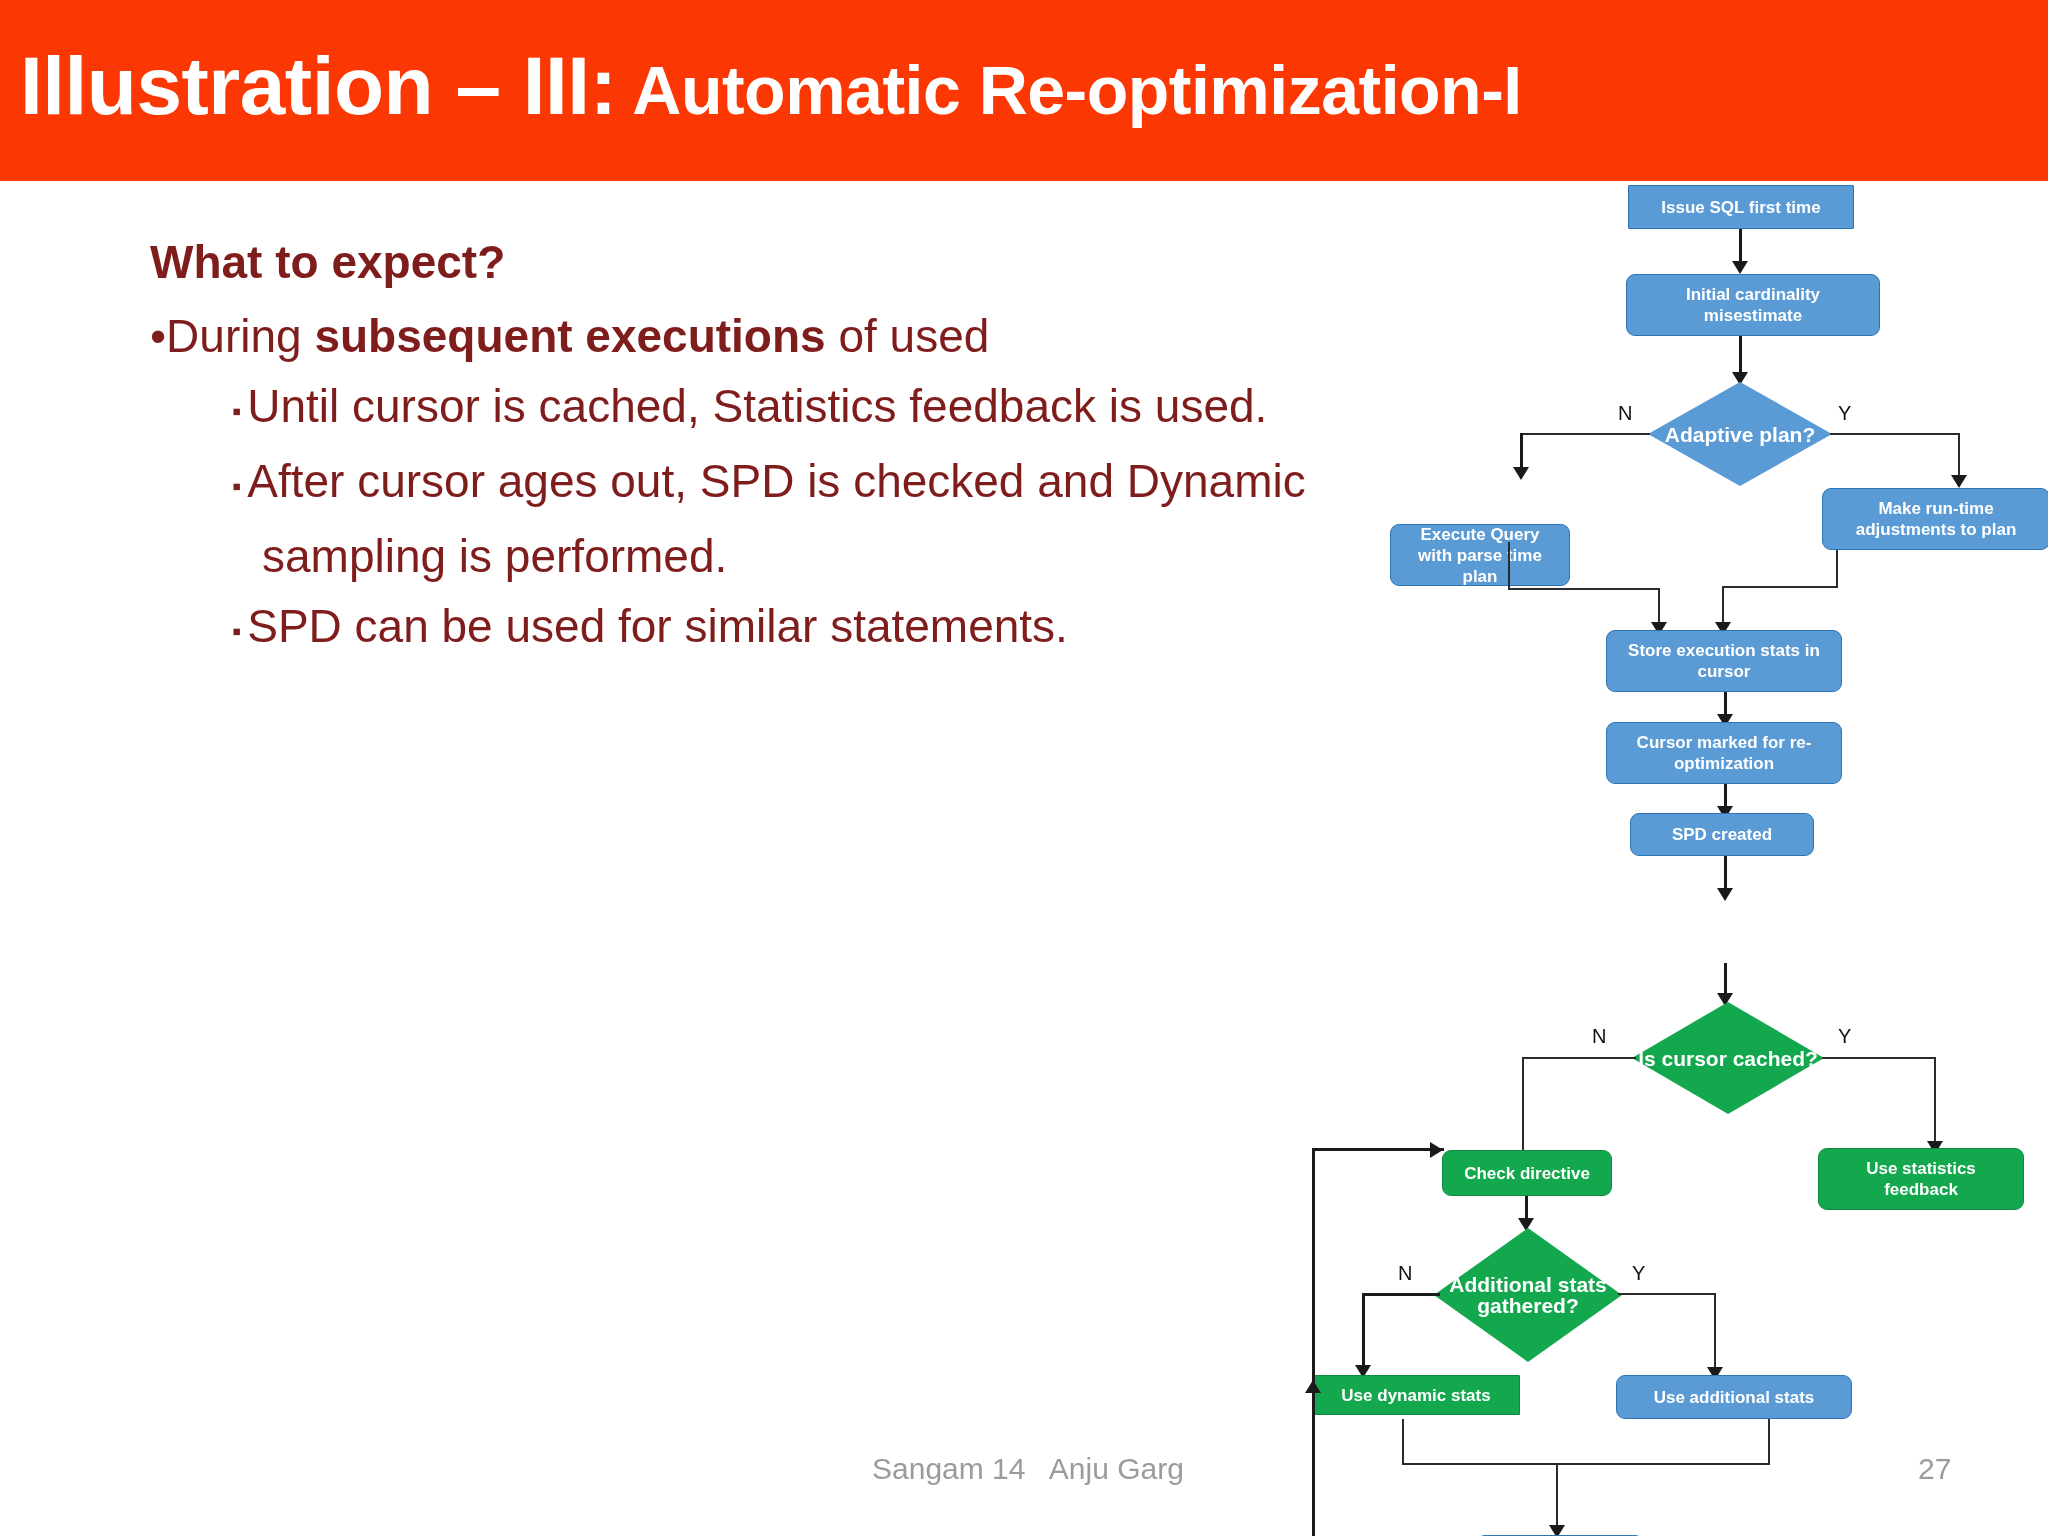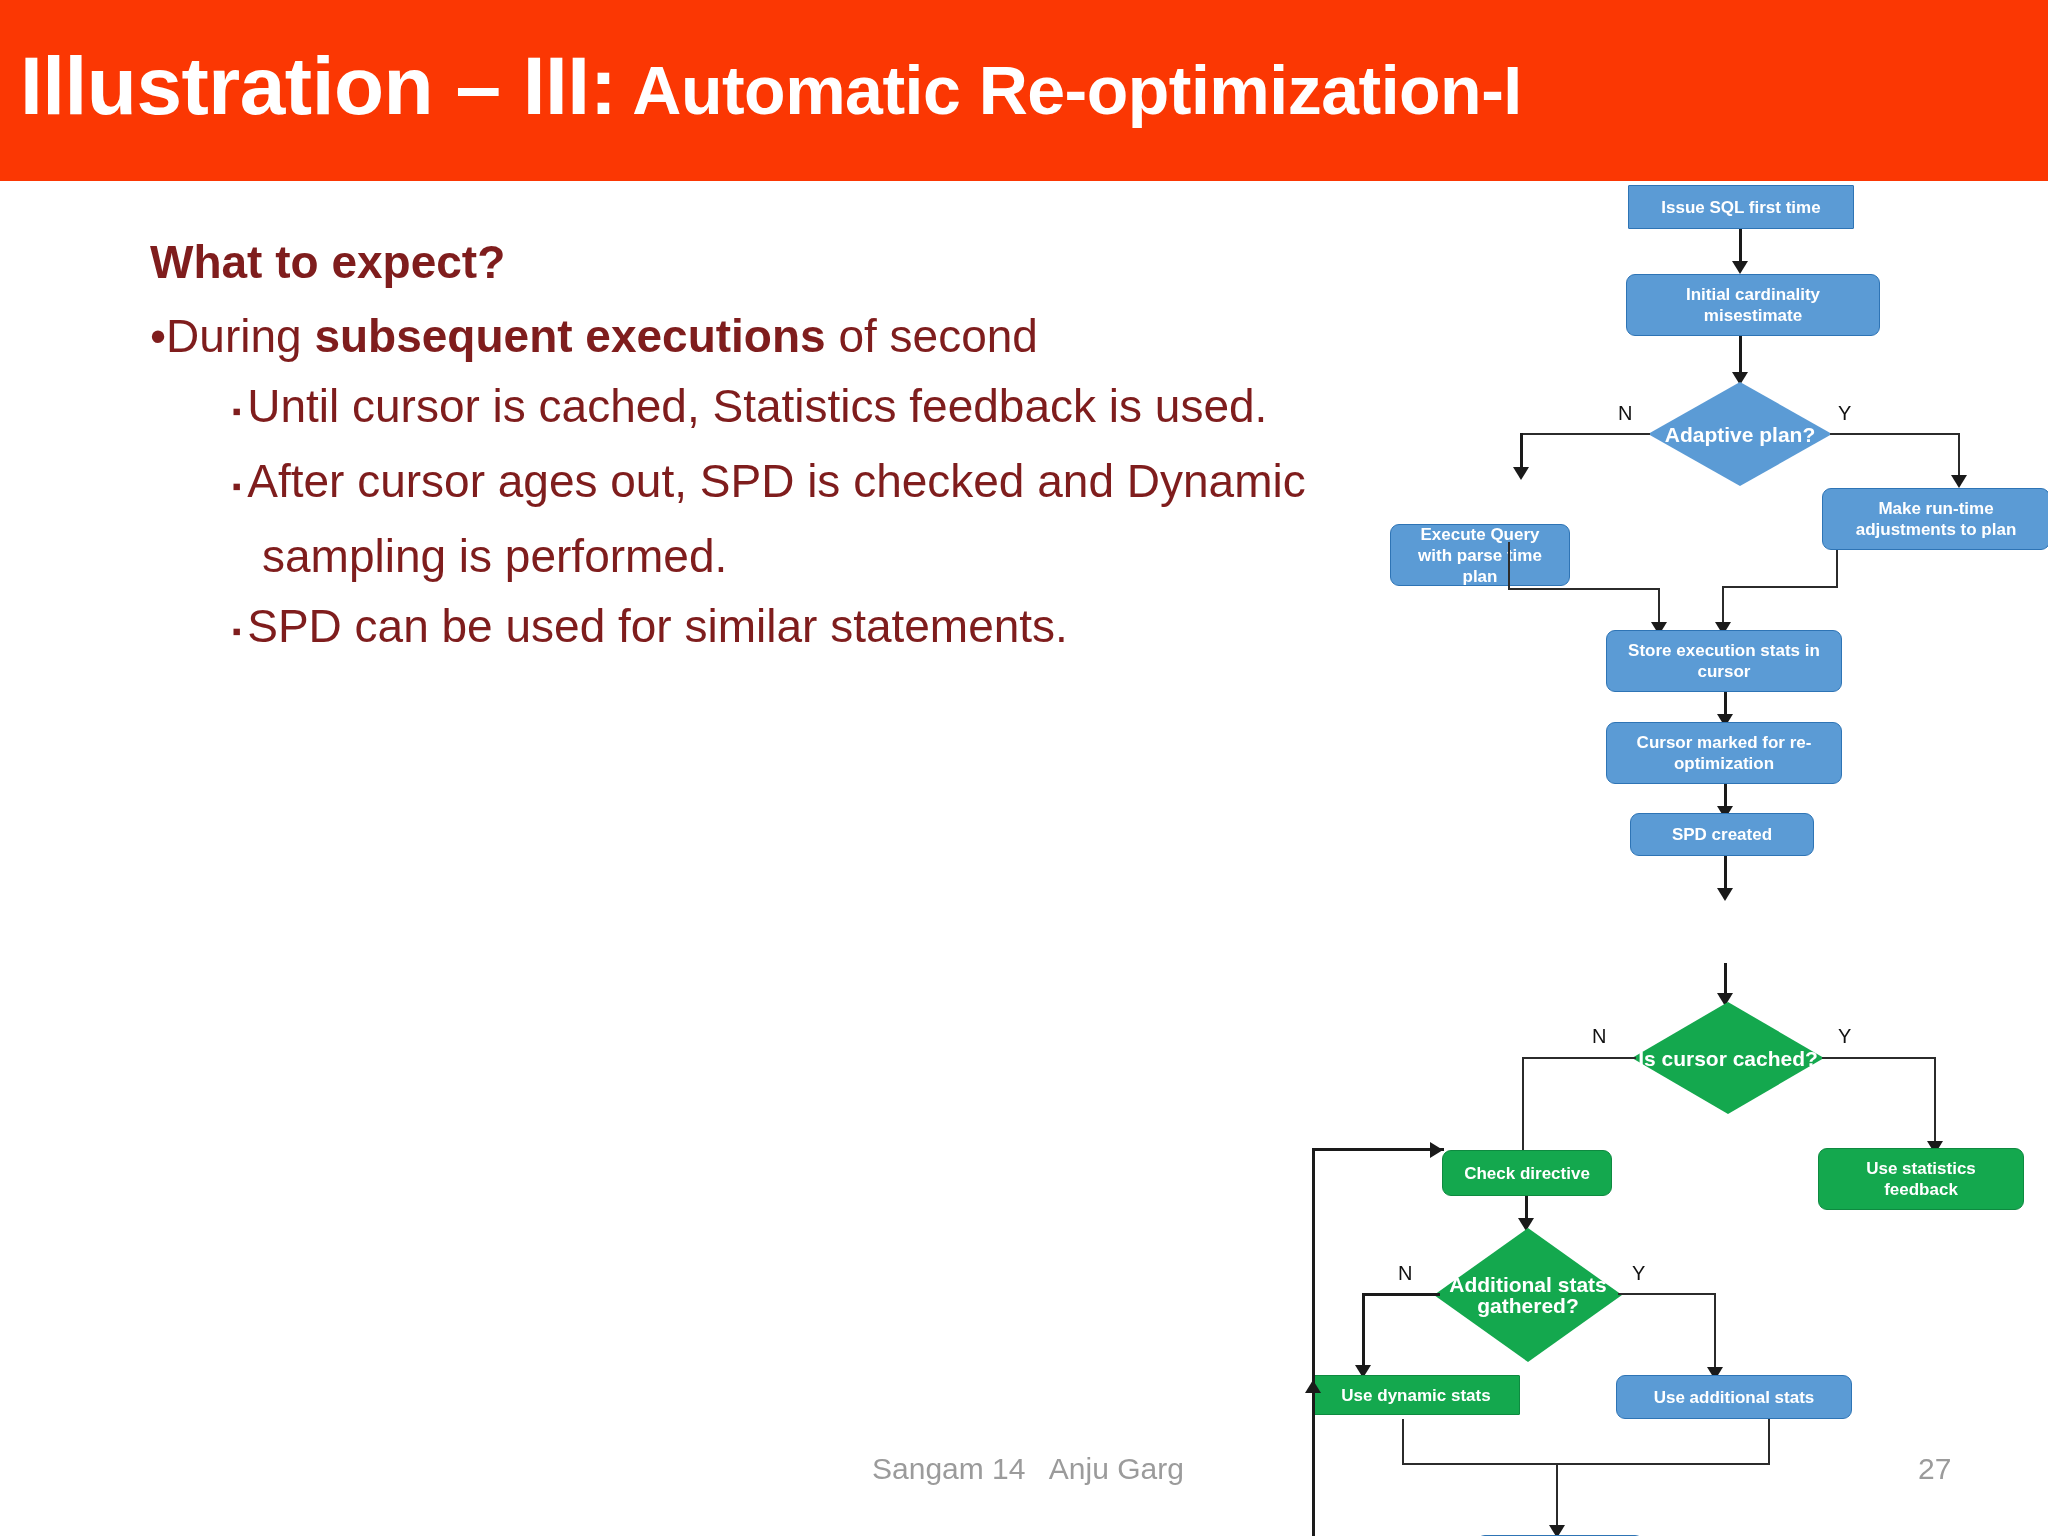--- a/index.html
+++ b/index.html
@@ -115,21 +115,21 @@
 <div class="slide">
 
   <div class="header-bar"></div>
   <div class="title">
     <span class="t-strong">Illustration – III:</span><span class="t-rest"> Automatic Re-optimization-I</span>
   </div>
 
   <div class="body-col">
     <div class="heading">What to expect?</div>
 
-    <div class="lvl1"><span class="bdot">•</span><span>During </span><b>subsequent executions</b><span> of second</span></div>
+    <div class="lvl1"><span class="bdot">•</span><span>During </span><b>subsequent executions</b><span> of used</span></div>
 
     <div class="lvl2"><span class="sq">▪</span><span>Until cursor is cached,  Statistics feedback is used.</span></div>
 
     <div class="lvl2"><span class="sq">▪</span><span>After cursor ages out, SPD is checked and Dynamic sampling  is performed.</span></div>
 
     <div class="lvl2"><span class="sq">▪</span><span>SPD can be used for similar statements.</span></div>
   </div>
 
   <div class="flow">
 

